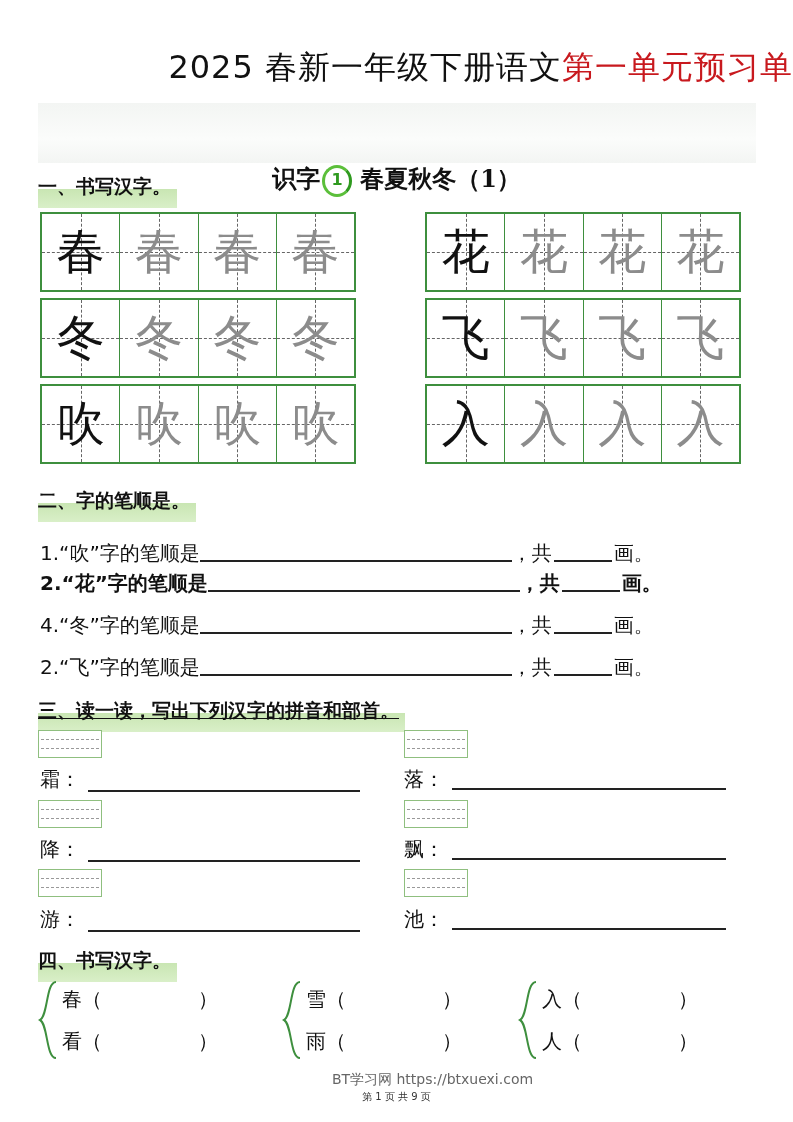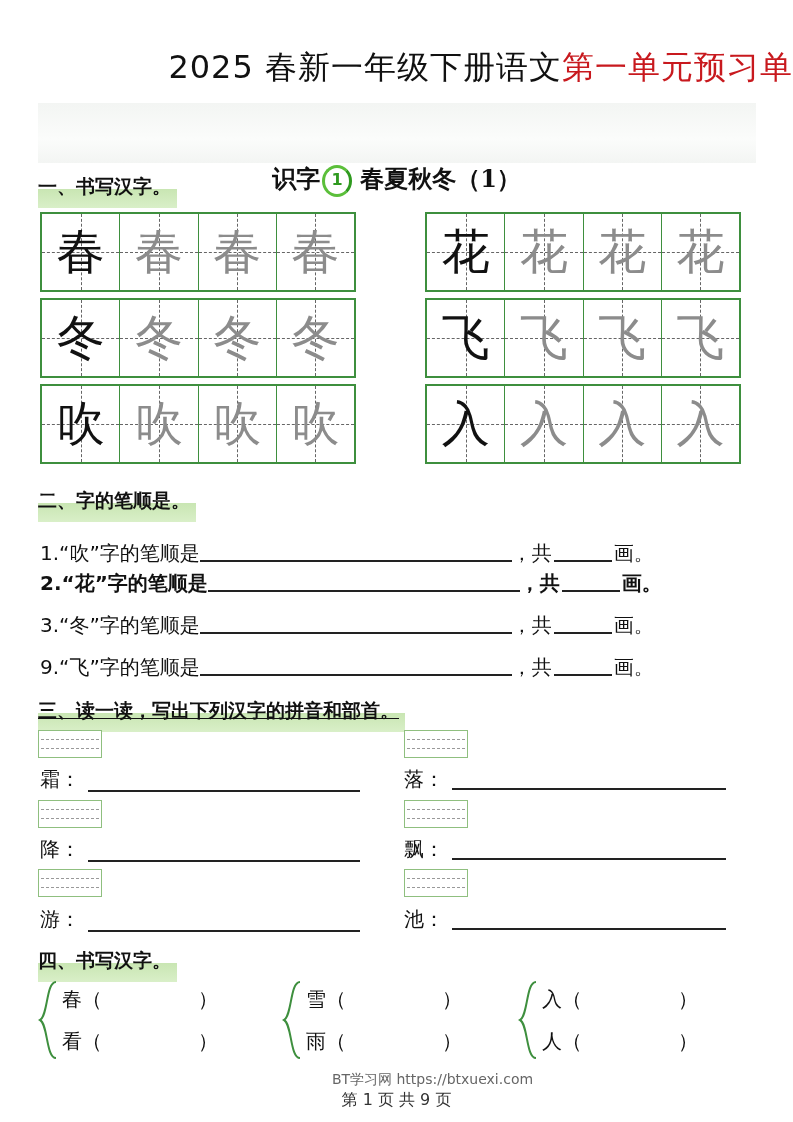--- a/index.html
+++ b/index.html
@@ -158,24 +158,24 @@
 
 <div class="section-head" style="top:488px;">二、字的笔顺是。</div>
 
 <div class="q-line" style="top:528px;margin-top:12px;">
   <span>1.“吹”字的笔顺是</span><span class="blank-long"></span><span>，共</span><span class="blank-short"></span><span>画。</span>
 </div>
 <div class="q-line" style="top:570px;font-weight:bold;">
   <span>2.“花”字的笔顺是</span><span class="blank-long"></span><span>，共</span><span class="blank-short"></span><span>画。</span>
 </div>
 <div class="q-line" style="top:612px;">
-  <span>3.“冬”字的笔顺是</span><span class="blank-long"></span><span>，共</span><span class="blank-short"></span><span>画。</span>
+  <span>4.“冬”字的笔顺是</span><span class="blank-long"></span><span>，共</span><span class="blank-short"></span><span>画。</span>
 </div>
 <div class="q-line" style="top:654px;">
-  <span>9.“飞”字的笔顺是</span><span class="blank-long"></span><span>，共</span><span class="blank-short"></span><span>画。</span>
+  <span>2.“飞”字的笔顺是</span><span class="blank-long"></span><span>，共</span><span class="blank-short"></span><span>画。</span>
 </div>
 
 <div class="section-head" style="top:698px;text-decoration:underline;">三、读一读，写出下列汉字的拼音和部首。</div>
 
 <div class="py-box" style="left:38px; top:730px;"></div>
 <div class="py-label" style="left:40px; top:766px;">霜：</div>
 <div class="py-line" style="left:88px; top:790px; width:272px;"></div>
 
 <div class="py-box" style="left:404px; top:730px;"></div>
 <div class="py-label" style="left:404px; top:766px;">落：</div>
@@ -217,13 +217,13 @@
 
 <div class="brace-group" style="left:518px; top:980px; width:240px; height:80px;">
   <svg class="brace" viewBox="0 0 20 80">
       <path d="M18 2 C8 2 10 36 2 40 C10 44 8 78 18 78" fill="none" stroke="#3e8f3e" stroke-width="2"></path>
     </svg>
   <div class="brace-item" style="top:6px;"><span>入（</span><span class="paren-gap"></span><span>）</span></div>
   <div class="brace-item" style="top:48px;"><span>人（</span><span class="paren-gap"></span><span>）</span></div>
 </div>
 
 <div class="footer" style="top:1071px; font-size:14px;padding-left:36px;">BT学习网 https://btxuexi.com</div>
-<div class="footer" style="top:1090px; font-size:16px; color:#333;">第 1 页 共 9 页</div>
+<div class="footer" style="top:1090px; font-size:10px; color:#333;">第 1 页 共 9 页</div>
 
 </body></html>

